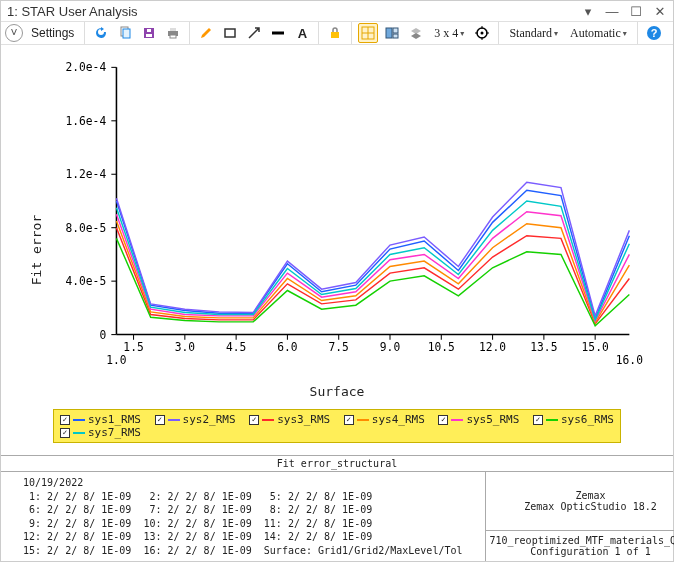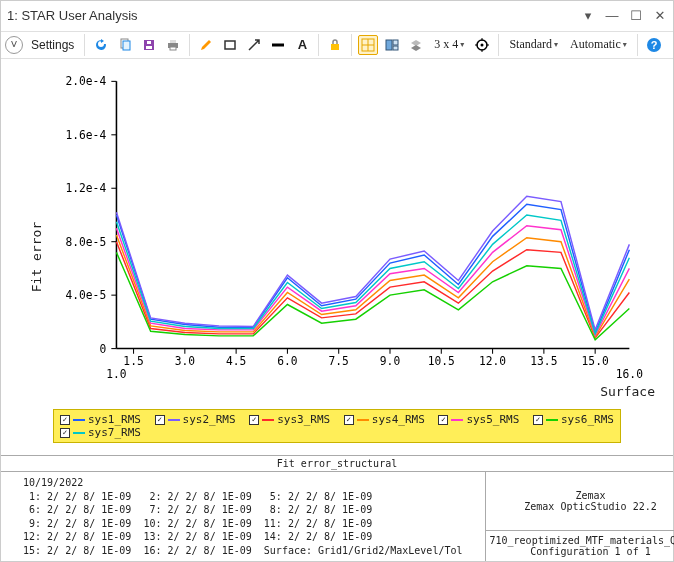--- a/index.html
+++ b/index.html
@@ -73,24 +73,24 @@
   .ylabel {
     position:absolute;
     left: 0px;
     top: 50%;
     transform: translateY(-50%) rotate(-90deg);
     transform-origin: center;
     font-family: "Consolas", monospace;
     font-size: 13px;
   }
   .xlabel {
-    text-align:right;
+    text-align:center;
     font-family:"Consolas",monospace;
     font-size:13px;
-    margin-top:2px;
+    margin-top:16px;
   }
   .legend {
     margin: 10px 34px 6px 34px;
     background: #ffee58;
     border: 1px solid #c9b300;
     padding: 3px 6px;
     font-family: "Consolas", monospace;
     font-size: 11px;
     display:flex;
     flex-wrap:wrap;
@@ -384,21 +384,21 @@
     <div class="info-body">
       <div class="info-left" id="info-left">10/19/2022
  1: 2/ 2/ 8/ 1E-09   2: 2/ 2/ 8/ 1E-09   5: 2/ 2/ 8/ 1E-09
  6: 2/ 2/ 8/ 1E-09   7: 2/ 2/ 8/ 1E-09   8: 2/ 2/ 8/ 1E-09
  9: 2/ 2/ 8/ 1E-09  10: 2/ 2/ 8/ 1E-09  11: 2/ 2/ 8/ 1E-09
 12: 2/ 2/ 8/ 1E-09  13: 2/ 2/ 8/ 1E-09  14: 2/ 2/ 8/ 1E-09
 15: 2/ 2/ 8/ 1E-09  16: 2/ 2/ 8/ 1E-09  Surface: Grid1/Grid2/MaxLevel/Tol</div>
       <div class="info-right">
         <div class="info-right-top">
           <div>Zemax</div>
-          <div>Zemax OpticStudio 22.2</div>
+          <div>Zemax OpticStudio 18.2</div>
         </div>
         <div class="info-right-bot">
           <div>710_reoptimized_MTF_materials_QType.zmx</div>
           <div>Configuration 1 of 1</div>
         </div>
       </div>
     </div>
   </div>
 
 </div>

